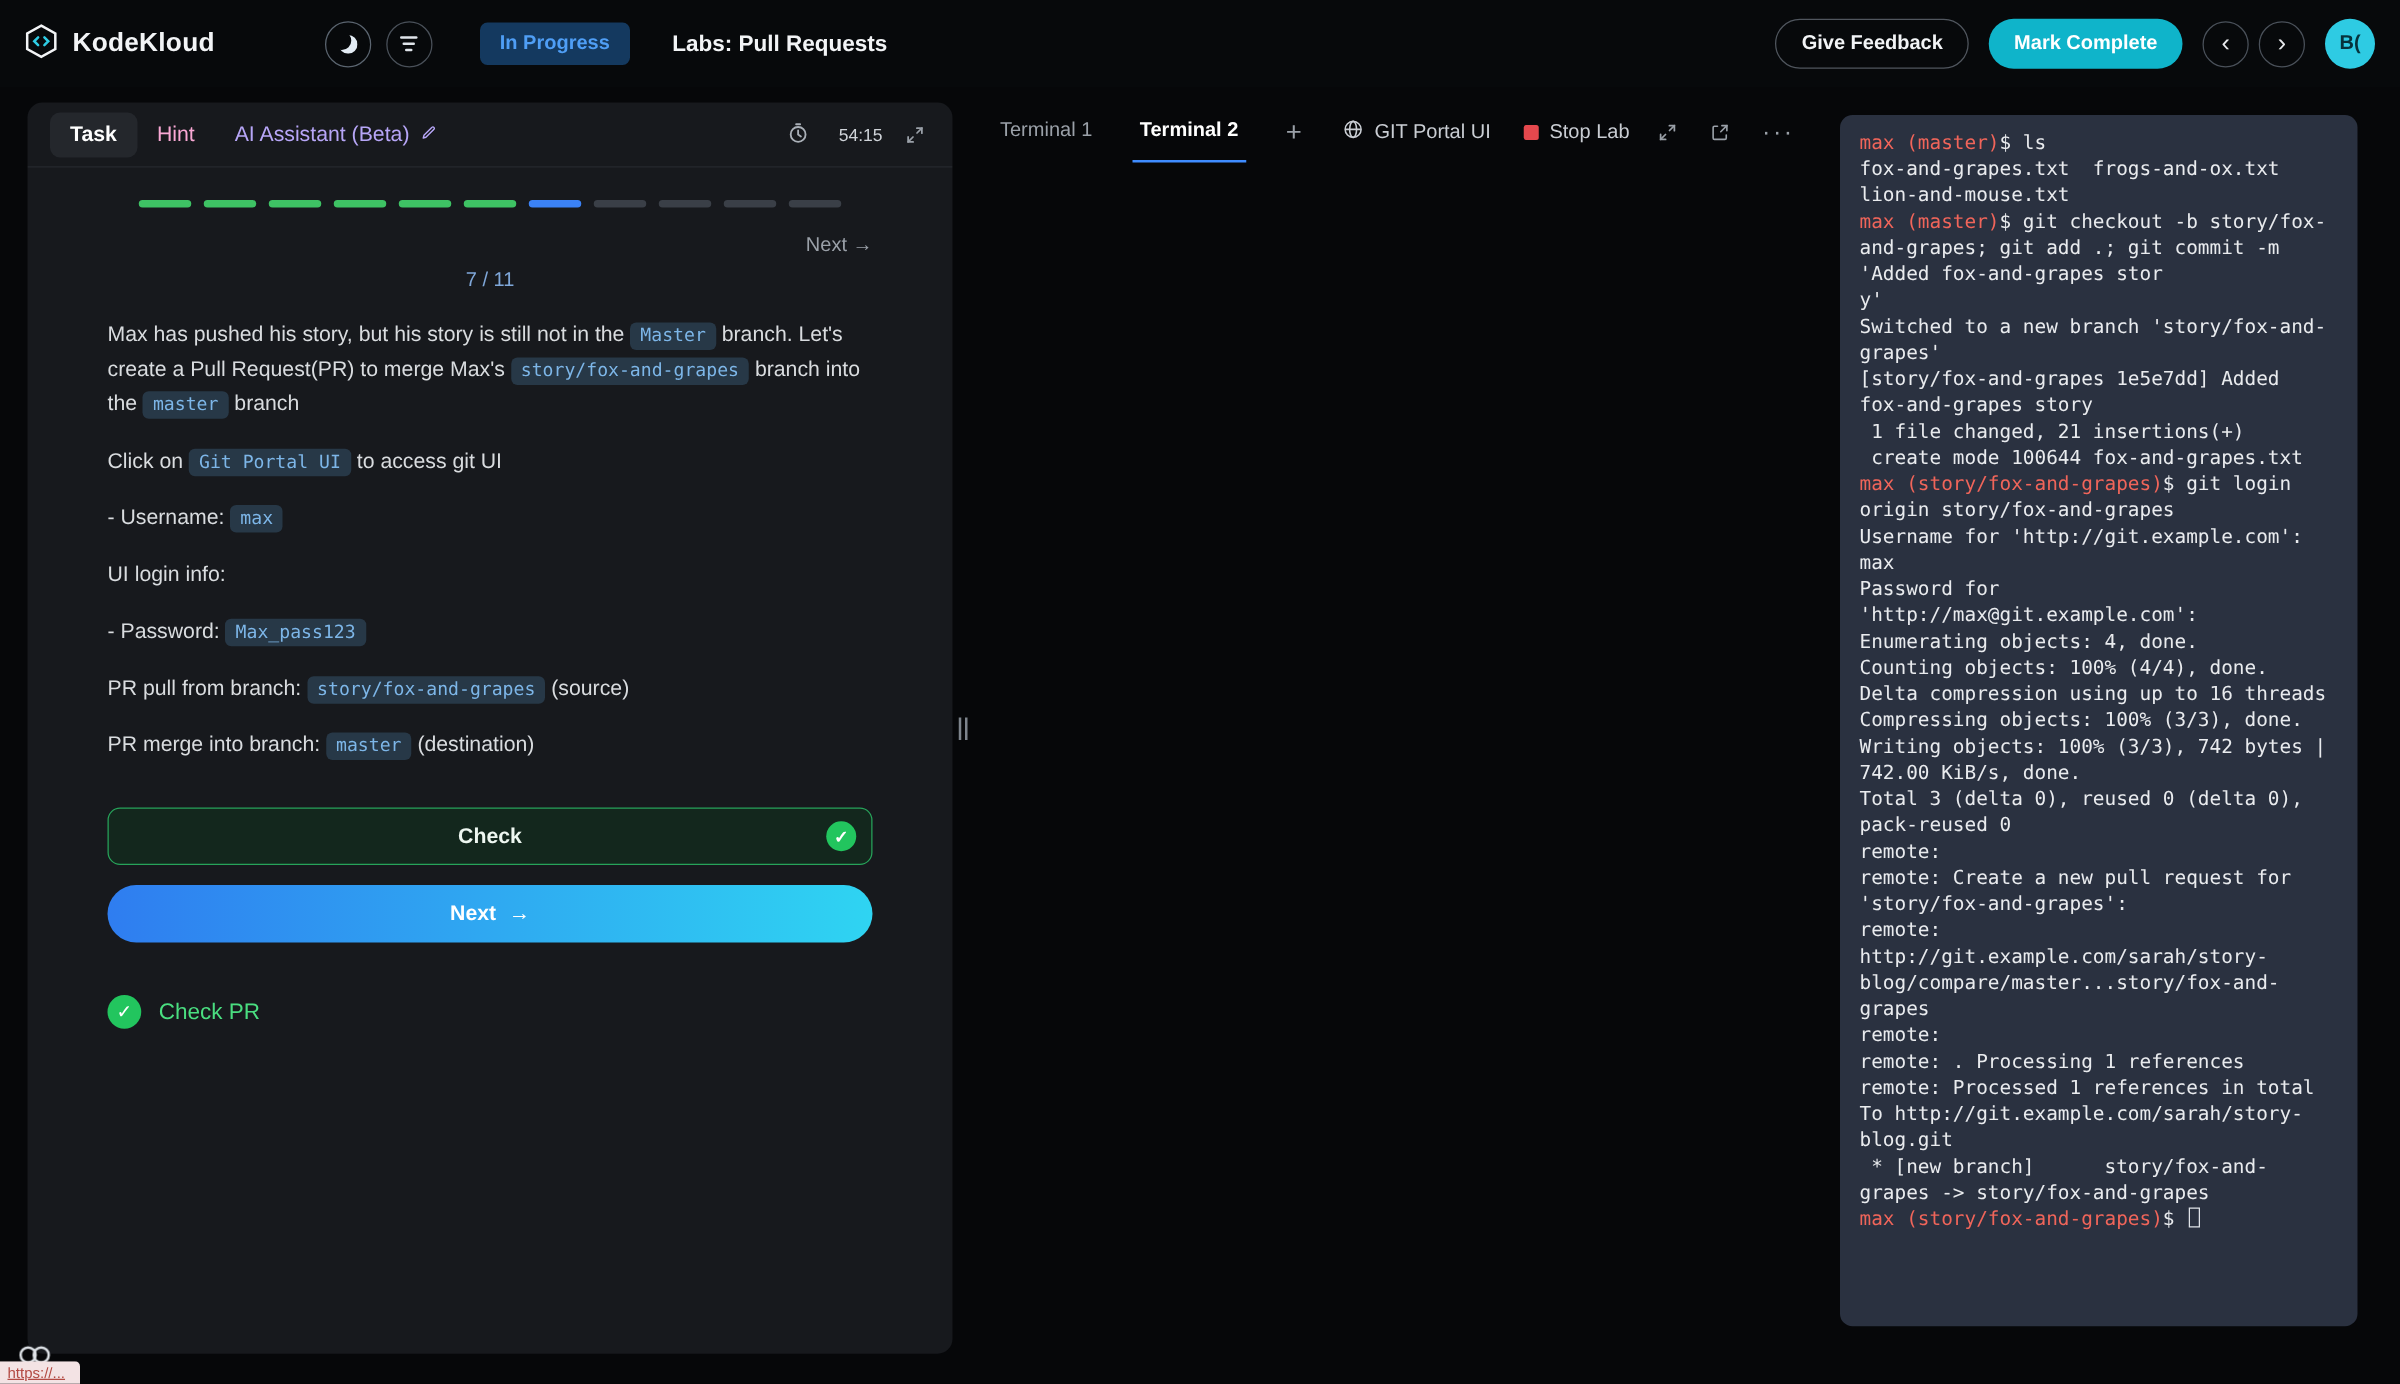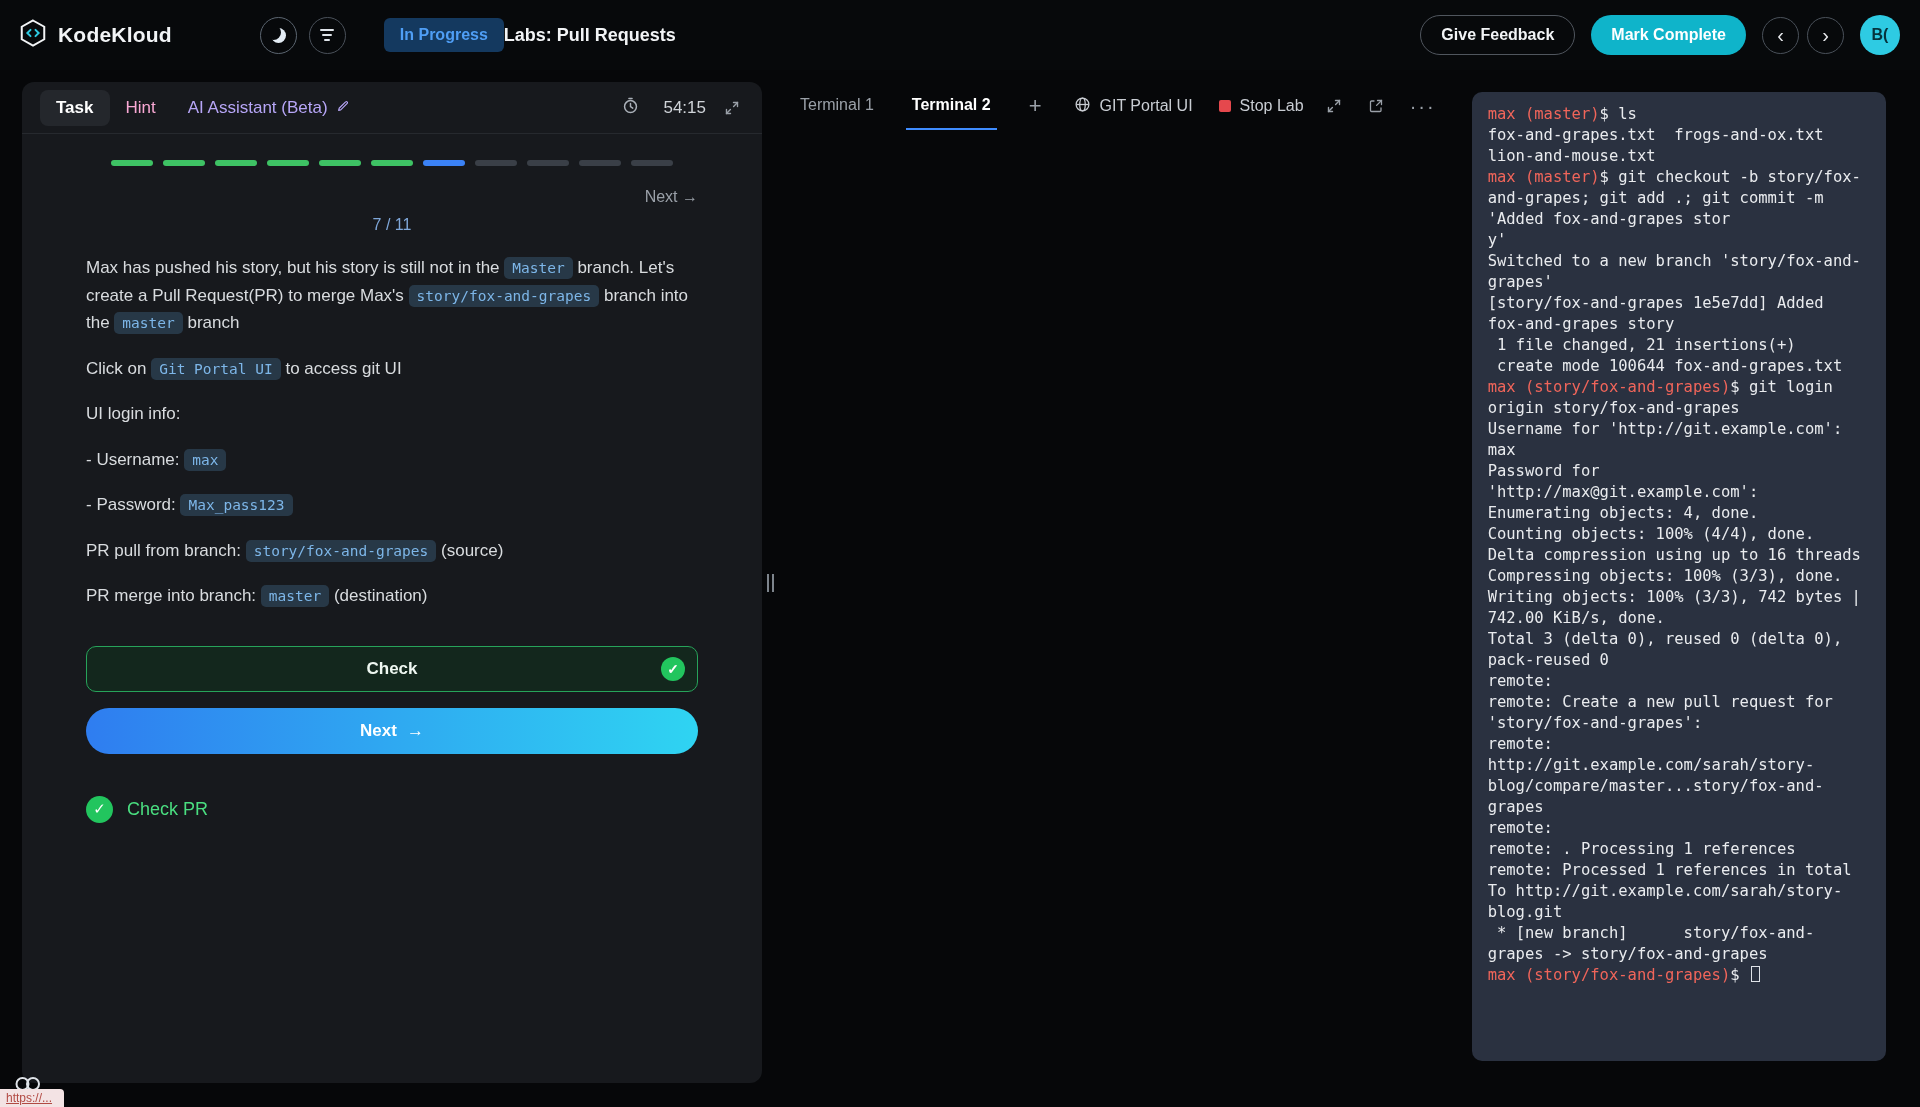--- a/index.html
+++ b/index.html
@@ -20,41 +20,41 @@
   .icon-btn{width:37px;height:37px;border-radius:50%;border:1.5px solid #4a515a;background:transparent;
     display:inline-flex;align-items:center;justify-content:center;cursor:pointer;color:#dfe4ea;flex:none}
   .moon-btn{margin-left:88px;border-color:#5b6570}
   .moon{width:15px;height:15px;border-radius:50%;box-shadow:inset -5px -3px 0 0 #e3ecf4}
   .filter-btn{margin-left:12px}
   .bars{display:flex;flex-direction:column;gap:3px;align-items:center}
   .bars i{display:block;height:2px;background:#dfe4ea;border-radius:1px}
   .bars i:nth-child(1){width:14px}.bars i:nth-child(2){width:10px}.bars i:nth-child(3){width:6px}
   .badge{margin-left:38px;background:#14395f;color:#4f9ef5;font-size:16px;font-weight:600;
     padding:8px 16px;border-radius:6px;white-space:nowrap}
-  .lab-title{font-size:18px;font-weight:600;color:#f2f4f6;white-space:nowrap}
+  .lab-title{margin-left:34px;font-size:18px;font-weight:600;color:#f2f4f6;white-space:nowrap}
   .h-right{gap:16px}
   .pill{height:40px;padding:0 20px;border-radius:20px;font-size:16px;font-weight:600;cursor:pointer;white-space:nowrap}
   .ghost{background:transparent;border:1.5px solid #50565e;color:#f2f4f6}
   .solid{background:#0fb4ca;border:none;color:#fff}
   .nav-btn{font-size:20px;color:#e8eaed}
   .nav-btn + .nav-btn{margin-left:-8px}
   .avatar{width:40px;height:40px;border-radius:50%;background:#2ecbe3;color:#06333c;
     font-weight:700;font-size:16px;display:flex;align-items:center;justify-content:center;cursor:pointer;flex:none}
 
   
   main{display:flex;height:1037px;padding:12px 18px 24px 22px}
   .flex-sp{flex:1}
 
   
   .task-panel{width:740px;flex:none;background:#17191d;border-radius:12px;display:flex;flex-direction:column;overflow:hidden}
   .panel-tabs{display:flex;align-items:center;height:52px;padding:0 18px;border-bottom:1px solid #26292e;flex:none}
   .ptab{font-size:17px;color:#f9a8d4;padding:8px 16px;border-radius:8px;cursor:pointer;white-space:nowrap}
   .ptab.active{color:#fff;background:#24272c;font-weight:600}
   .ptab.ai{color:#b7a6f7;display:flex;align-items:center;gap:8px}
-  .timer{display:flex;align-items:center;gap:24px;color:#d0d4d9;font-size:17px;margin-right:14px}
+  .timer{display:flex;align-items:center;gap:24px;color:#d0d4d9;font-size:14px;margin-right:14px}
   .mini-icon{background:none;border:none;color:#9aa0a8;cursor:pointer;padding:4px;display:inline-flex;align-items:center}
   .panel-body{flex:1;padding:26px 64px 0;overflow:hidden}
   .progress{display:flex;gap:10px;justify-content:center}
   .seg{height:6px;width:42px;border-radius:3px;flex:none}
   .seg.done{background:#3ec264}
   .seg.current{background:#3b82f6}
   .seg.todo{background:#3a3f47}
   .next-row{display:flex;justify-content:flex-end;margin-top:22px}
   .next-link{color:#9aa0a8;font-size:16px;cursor:pointer}
   .step{text-align:center;color:#7fa7d9;font-size:16px;margin-top:10px}
@@ -190,22 +190,22 @@
           <span class="seg todo"></span>
           <span class="seg todo"></span>
         </div>
       <div class="next-row">
         <a class="next-link">Next →</a>
       </div>
       <div class="step">7 / 11</div>
 
       <p class="task-text first">Max has pushed his story, but his story is still not in the <span class="chip">Master</span> branch. Let's create a Pull Request(PR) to merge Max's <span class="chip">story/fox-and-grapes</span> branch into the <span class="chip">master</span> branch</p>
       <p class="task-text">Click on <span class="chip">Git Portal UI</span> to access git UI</p>
+      <p class="task-text">- Username: <span class="chip">max</span></p>
       <p class="task-text">UI login info:</p>
-      <p class="task-text">- Username: <span class="chip">max</span></p>
       <p class="task-text">- Password: <span class="chip">Max_pass123</span></p>
       <p class="task-text">PR pull from branch: <span class="chip">story/fox-and-grapes</span> (source)</p>
       <p class="task-text">PR merge into branch: <span class="chip">master</span> (destination)</p>
 
       <button class="check-btn">
         <span>Check</span>
         <span class="ccircle in-btn">
           <span>✓</span>
         </span>
       </button>

